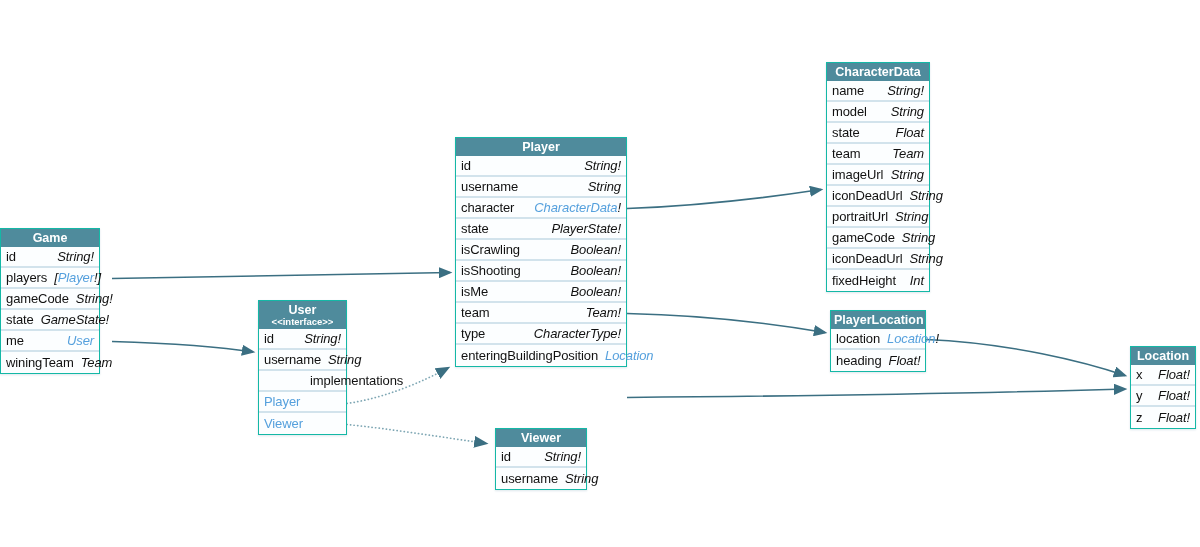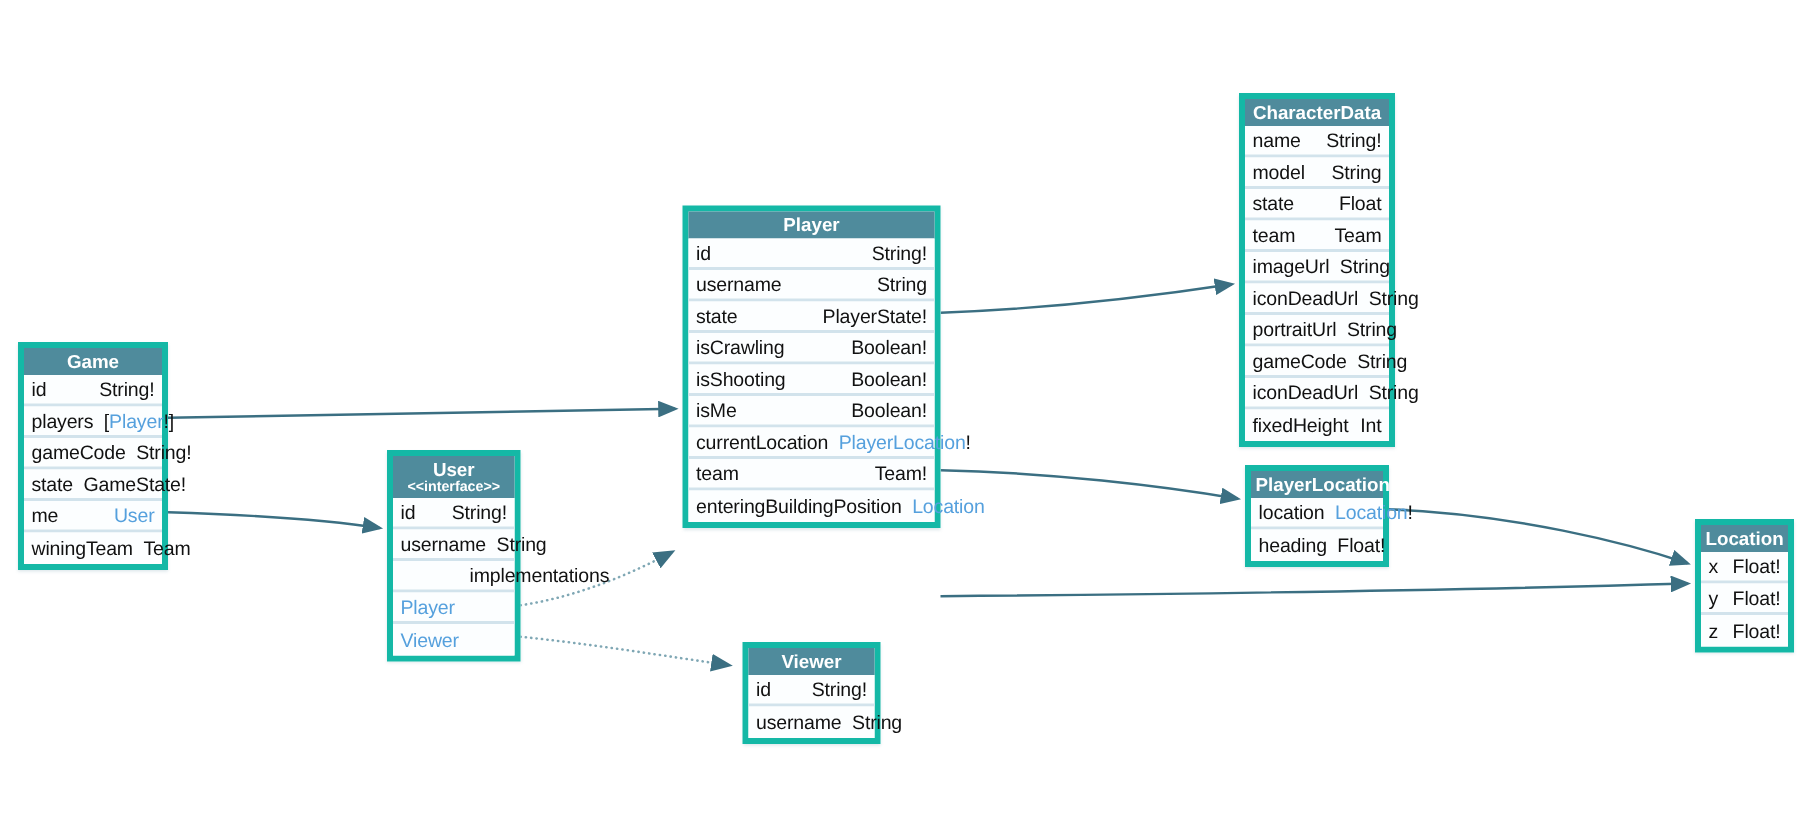--- a/index.html
+++ b/index.html
@@ -4,37 +4,37 @@
 <style>
   html,body{margin:0;padding:0;}
   body{
     width:1200px;height:547px;position:relative;background:#ffffff;
     font-family:"Liberation Sans",sans-serif;overflow:hidden;
   }
   #stage{position:absolute;inset:0;width:1200px;height:547px;}
   #edges{position:absolute;left:0;top:0;z-index:1;}
   .node{
     position:absolute;z-index:2;background:#fff;
-    border:4px solid #14b8a6;box-sizing:border-box;
+    border:1px solid #14b8a6;box-sizing:border-box;
     box-shadow:0 1px 2px rgba(120,160,175,.25);
   }
   .hdr{
     background:#4f8b9c;color:#fff;text-align:center;font-weight:bold;
     font-size:12.5px;line-height:18px;padding:0 3px;white-space:nowrap;cursor:pointer;
   }
   .hdr .sub{font-size:9.5px;line-height:9px;padding-bottom:3px;margin-top:-2px;}
   .row{
     display:flex;justify-content:space-between;align-items:center;
     height:21px;padding:0 5px;box-sizing:border-box;
     border-bottom:2px solid #d2e3ec;background:#fcfeff;
     font-size:13px;letter-spacing:-0.1px;white-space:nowrap;cursor:pointer;
   }
   .row:last-child{border-bottom:none;}
   .fname{color:#111;}
-  .ftype{color:#111;margin-left:7px;}
+  .ftype{color:#111;margin-left:7px;font-style:italic;}
   .lbl{color:#111;padding-left:46px;}
   .link{color:#55a0dd;}
   path.edge-solid{fill:none;stroke:#3b6f82;stroke-width:1.6;}
   path.edge-dotted{
     fill:none;stroke:#7fa7b4;stroke-width:1.7;
     stroke-dasharray:0.2 3.4;stroke-linecap:round;
   }
 </style>
 </head>
 <body>
@@ -48,21 +48,21 @@
       </defs>
       <path d="M112 278.5 C240 276 360 274 450 272.5" class="edge-solid" marker-end="url(#ah)"></path>
       <path d="M112 341.5 C160 343 215 346 253 352" class="edge-solid" marker-end="url(#ah)"></path>
       <path d="M627 208.5 C695 206 765 198 821 189.5" class="edge-solid" marker-end="url(#ah)"></path>
       <path d="M627 313.5 C700 315 775 324 825 332.5" class="edge-solid" marker-end="url(#ah)"></path>
       <path d="M627 397.5 C800 396 990 393 1125 389" class="edge-solid" marker-end="url(#ah)"></path>
       <path d="M926 339.5 C1010 343 1085 362 1125 375.5" class="edge-solid" marker-end="url(#ah)"></path>
       <path d="M347 403.5 C385 398 422 382 448 368" class="edge-dotted" marker-end="url(#ah)"></path>
       <path d="M347 424.5 C392 429 448 438 486 443.5" class="edge-dotted" marker-end="url(#ah)"></path>
     </svg>
-    <div class="node" style="left: 12px; top: 228px; width: 100px;">
+    <div class="node" style="left: 0; top: 228px; width: 100px;">
       <div class="hdr">
         <div>Game</div>
       </div>
       <div class="row">
         <span class="fname">id</span>
         <span class="ftype"><span>String!</span></span>
       </div>
       <div class="row">
         <span class="fname">players</span>
         <span class="ftype"><span>[</span><span class="link">Player</span><span>!]</span></span>
@@ -113,42 +113,46 @@
       </div>
       <div class="row">
         <span class="fname">id</span>
         <span class="ftype"><span>String!</span></span>
       </div>
       <div class="row">
         <span class="fname">username</span>
         <span class="ftype"><span>String</span></span>
       </div>
       <div class="row">
+        <span class="fname">character</span>
+        <span class="ftype"><span class="link">CharacterData</span><span>!</span></span>
+      </div>
+      <div class="row">
         <span class="fname">state</span>
         <span class="ftype"><span>PlayerState!</span></span>
       </div>
       <div class="row">
         <span class="fname">isCrawling</span>
         <span class="ftype"><span>Boolean!</span></span>
       </div>
       <div class="row">
         <span class="fname">isShooting</span>
         <span class="ftype"><span>Boolean!</span></span>
       </div>
       <div class="row">
         <span class="fname">isMe</span>
         <span class="ftype"><span>Boolean!</span></span>
       </div>
       <div class="row">
-        <span class="fname">currentLocation</span>
-        <span class="ftype"><span class="link">PlayerLocation</span><span>!</span></span>
-      </div>
-      <div class="row">
         <span class="fname">team</span>
         <span class="ftype"><span>Team!</span></span>
+      </div>
+      <div class="row">
+        <span class="fname">type</span>
+        <span class="ftype"><span>CharacterType!</span></span>
       </div>
       <div class="row">
         <span class="fname">enteringBuildingPosition</span>
         <span class="ftype"><span class="link">Location</span></span>
       </div>
     </div>
     <div class="node" style="left: 495px; top: 428px; width: 92px;">
       <div class="hdr">
         <div>Viewer</div>
       </div>

